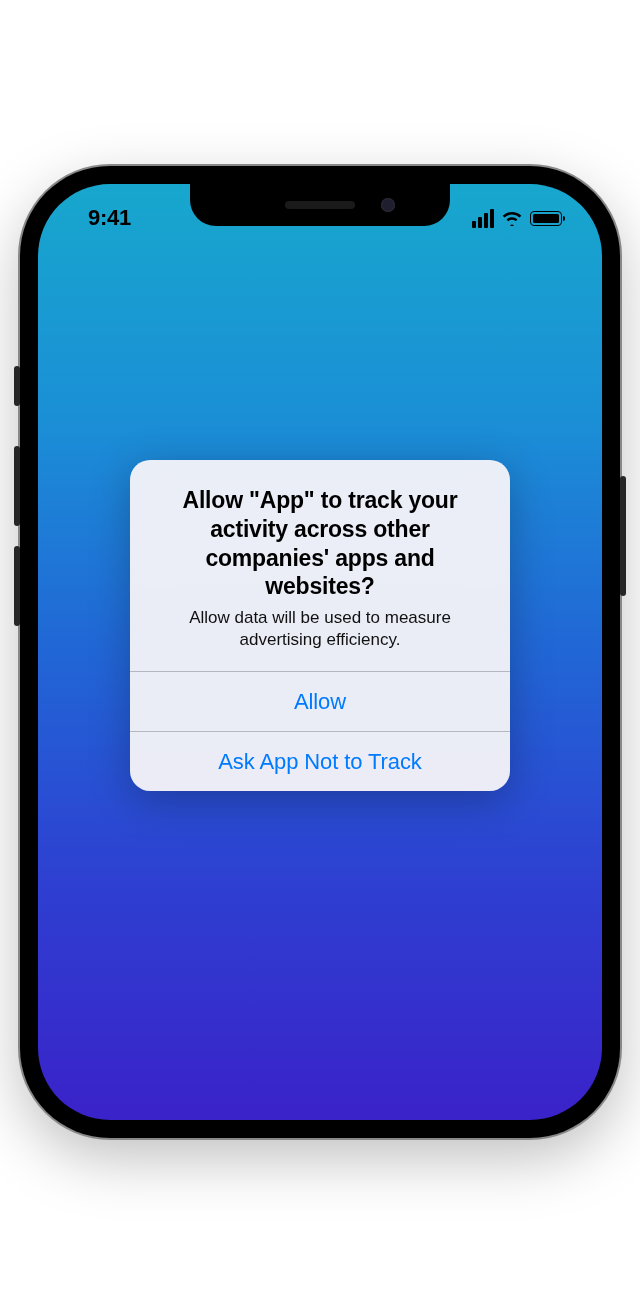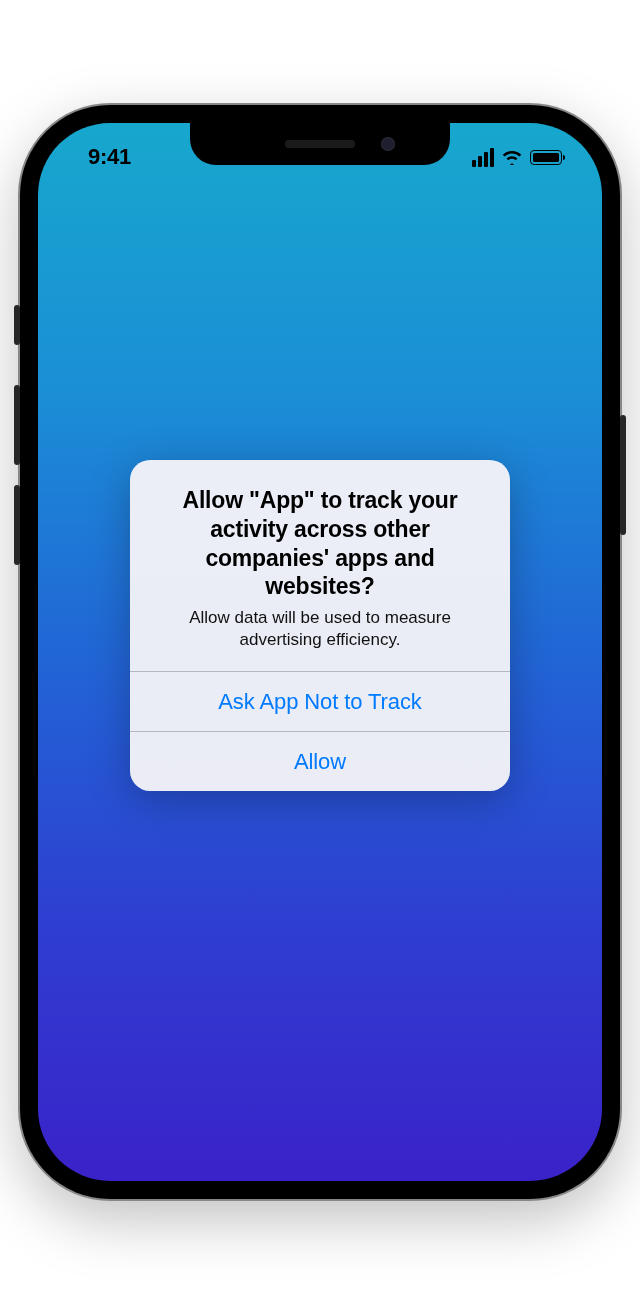--- a/index.html
+++ b/index.html
@@ -7,21 +7,21 @@
       width: 640px;
       height: 1304px;
       background: #fff;
       display: flex;
       align-items: center;
       justify-content: center;
       font-family: -apple-system, BlinkMacSystemFont, "Segoe UI", Helvetica, Arial, sans-serif;
     }
     .phone {
       width: 600px;
-      height: 1094px;
+      height: 972px;
       background: #000;
       border-radius: 90px;
       padding: 18px;
       position: relative;
       box-shadow: 0 0 0 2px #888, 0 20px 60px rgba(0,0,0,0.25);
     }
     .side-button {
       position: absolute;
       background: #262626;
       border-radius: 3px;
@@ -208,17 +208,17 @@
           <div class="battery-fill"></div>
         </div>
       </div>
     </div>
 
     <div class="alert">
       <div class="alert-body">
         <div class="alert-title">Allow "App" to track your activity across other companies' apps and websites?</div>
         <div class="alert-message">Allow data will be used to measure advertising efficiency.</div>
       </div>
+      <div class="alert-button">Allow</div>
       <div class="alert-button">Ask App Not to Track</div>
-      <div class="alert-button">Allow</div>
     </div>
   </div>
 </div>
 
 </body></html>

